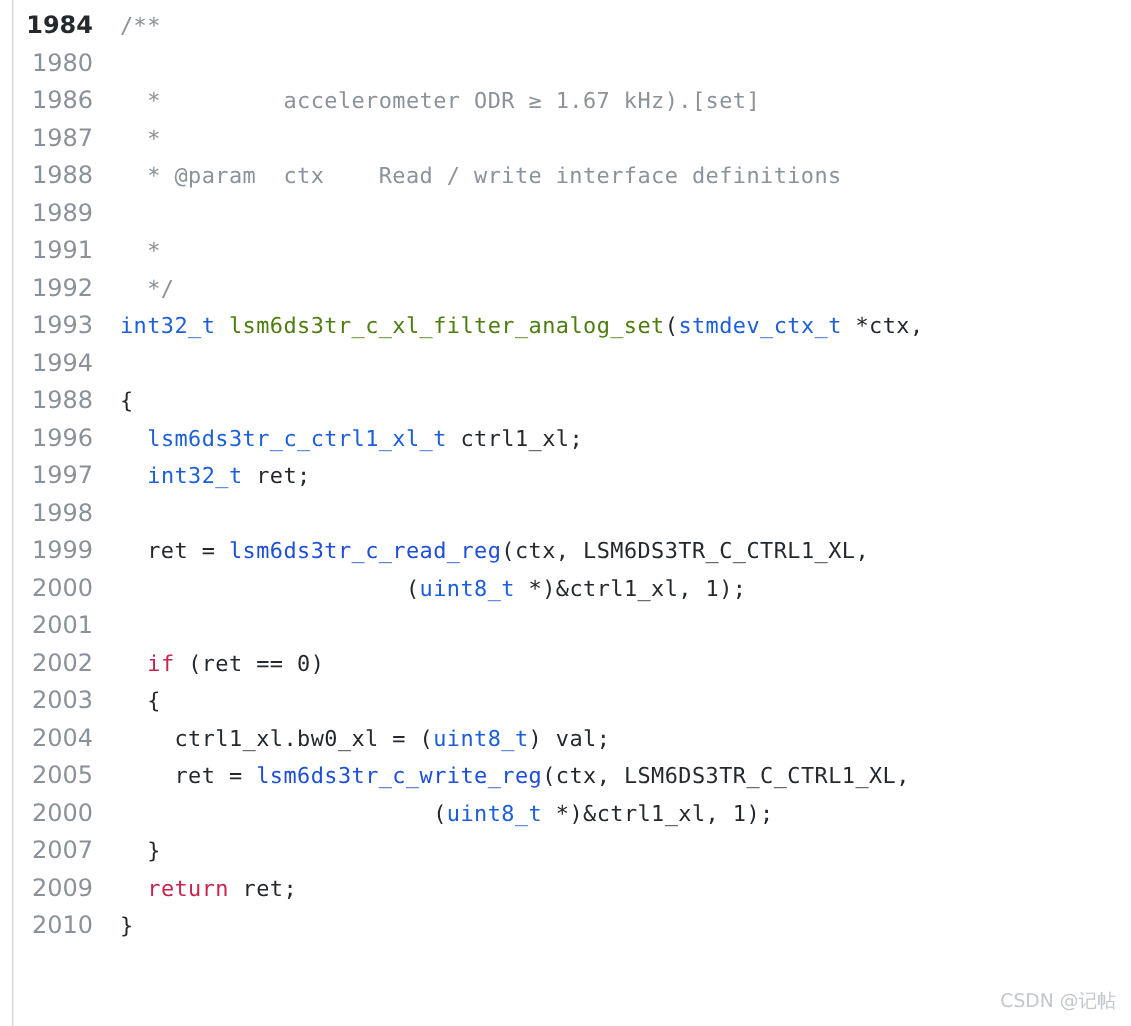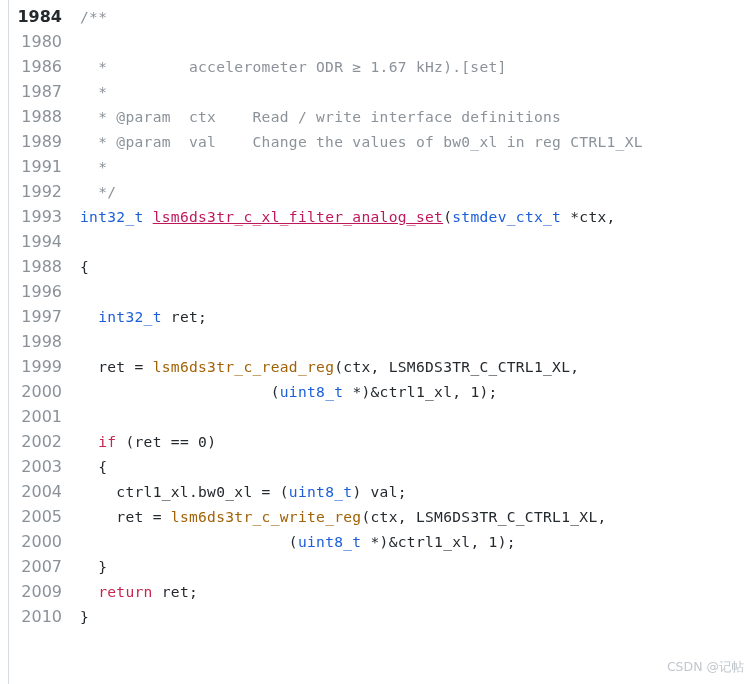--- a/index.html
+++ b/index.html
@@ -69,22 +69,22 @@
     font-size: 14.6px;
     letter-spacing: 0.02em;
     color: #24292e;
     white-space: pre;
   }
 
   
   .tok-comment  { color: #8b9299; }
   .tok-type     { color: #1c5fd8; }
   .tok-keyword  { color: #c7254e; }
-  .tok-func     { color: #be185d; text-decoration: underline; }
-  .tok-call     { color: #a16207; }
+  .tok-func     { color: #4d7c0f; }
+  .tok-call     { color: #1d4ed8; }
   .tok-plain    { color: #24292e; }
 
   #watermark {
     position: absolute;
     right: 10px;
     bottom: 8px;
     font-family: "DejaVu Sans", "Liberation Sans", sans-serif;
     font-size: 12.5px;
     color: #c2c7cc;
     user-select: none;
@@ -98,27 +98,27 @@
 <div id="code-viewer">
 
   <div id="gutter-rule"></div>
 
   <div id="code-lines">
       <div class="code-line active-line"><div class="line-number">1984</div><div class="line-content"><span class="tok-comment">/**</span></div></div>
       <div class="code-line"><div class="line-number">1980</div></div>
       <div class="code-line"><div class="line-number">1986</div><div class="line-content"><span class="tok-comment">  *         accelerometer ODR ≥ 1.67 kHz).[set]</span></div></div>
       <div class="code-line"><div class="line-number">1987</div><div class="line-content"><span class="tok-comment">  *</span></div></div>
       <div class="code-line"><div class="line-number">1988</div><div class="line-content"><span class="tok-comment">  * @param  ctx    Read / write interface definitions</span></div></div>
-      <div class="code-line"><div class="line-number">1989</div><div class="line-content"><span class="tok-comment">  * @param  val    Change the values of bw0_xl in reg CTRL1_XL</span></div></div>
+      <div class="code-line"><div class="line-number">1989</div></div>
       <div class="code-line"><div class="line-number">1991</div><div class="line-content"><span class="tok-comment">  *</span></div></div>
       <div class="code-line"><div class="line-number">1992</div><div class="line-content"><span class="tok-comment">  */</span></div></div>
       <div class="code-line"><div class="line-number">1993</div><div class="line-content"><span class="tok-type">int32_t </span><span class="tok-func">lsm6ds3tr_c_xl_filter_analog_set</span><span class="tok-plain">(</span><span class="tok-type">stmdev_ctx_t </span><span class="tok-plain">*ctx,</span></div></div>
       <div class="code-line"><div class="line-number">1994</div></div>
       <div class="code-line"><div class="line-number">1988</div><div class="line-content"><span class="tok-plain">{</span></div></div>
-      <div class="code-line"><div class="line-number">1996</div></div>
+      <div class="code-line"><div class="line-number">1996</div><div class="line-content"><span class="tok-plain">  </span><span class="tok-type">lsm6ds3tr_c_ctrl1_xl_t</span><span class="tok-plain"> ctrl1_xl;</span></div></div>
       <div class="code-line"><div class="line-number">1997</div><div class="line-content"><span class="tok-plain">  </span><span class="tok-type">int32_t</span><span class="tok-plain"> ret;</span></div></div>
       <div class="code-line"><div class="line-number">1998</div><div class="line-content"><span class="tok-plain"></span></div></div>
       <div class="code-line"><div class="line-number">1999</div><div class="line-content"><span class="tok-plain">  ret = </span><span class="tok-call">lsm6ds3tr_c_read_reg</span><span class="tok-plain">(ctx, LSM6DS3TR_C_CTRL1_XL,</span></div></div>
       <div class="code-line"><div class="line-number">2000</div><div class="line-content"><span class="tok-plain">                     (</span><span class="tok-type">uint8_t</span><span class="tok-plain"> *)&amp;ctrl1_xl, 1);</span></div></div>
       <div class="code-line"><div class="line-number">2001</div><div class="line-content"><span class="tok-plain"></span></div></div>
       <div class="code-line"><div class="line-number">2002</div><div class="line-content"><span class="tok-plain">  </span><span class="tok-keyword">if</span><span class="tok-plain"> (ret == 0)</span></div></div>
       <div class="code-line"><div class="line-number">2003</div><div class="line-content"><span class="tok-plain">  {</span></div></div>
       <div class="code-line"><div class="line-number">2004</div><div class="line-content"><span class="tok-plain">    ctrl1_xl.bw0_xl = (</span><span class="tok-type">uint8_t</span><span class="tok-plain">) val;</span></div></div>
       <div class="code-line"><div class="line-number">2005</div><div class="line-content"><span class="tok-plain">    ret = </span><span class="tok-call">lsm6ds3tr_c_write_reg</span><span class="tok-plain">(ctx, LSM6DS3TR_C_CTRL1_XL,</span></div></div>
       <div class="code-line"><div class="line-number">2000</div><div class="line-content"><span class="tok-plain">                       (</span><span class="tok-type">uint8_t</span><span class="tok-plain"> *)&amp;ctrl1_xl, 1);</span></div></div>

